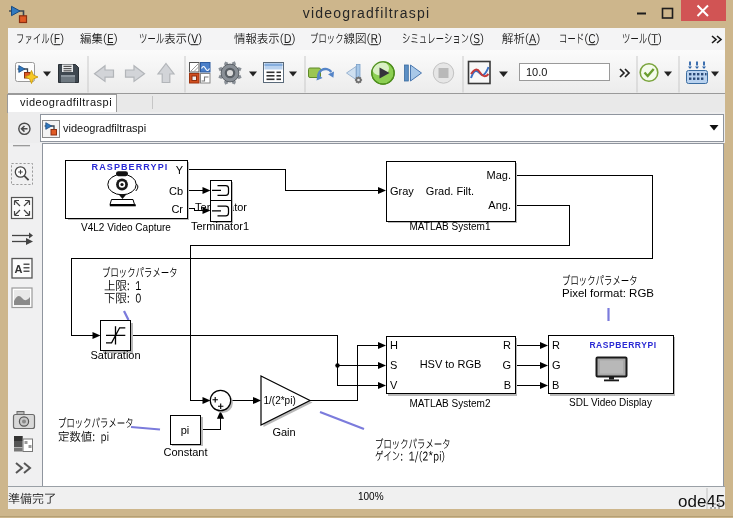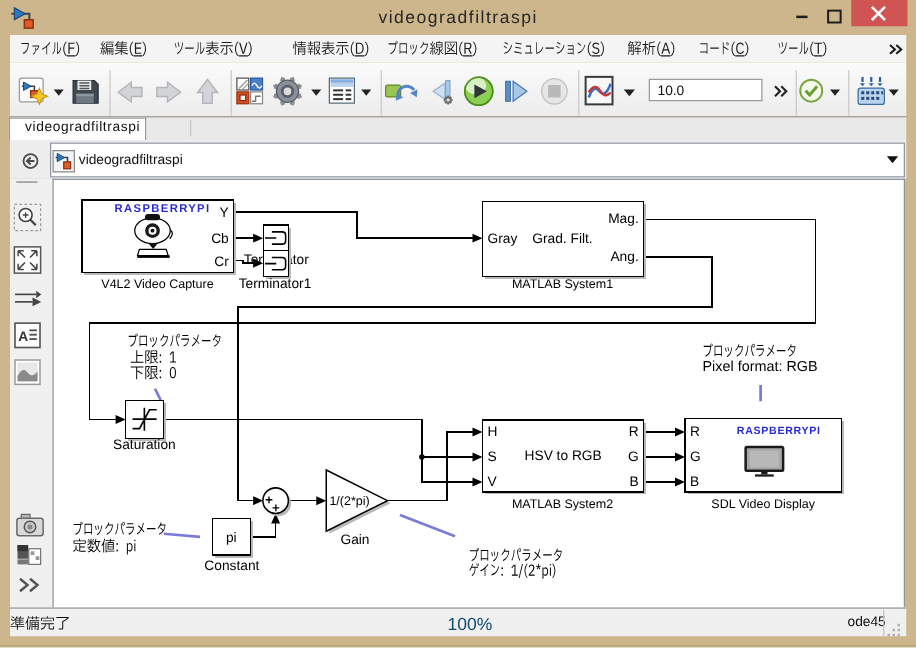--- a/index.html
+++ b/index.html
@@ -22,22 +22,22 @@
 
 <div class="abs" style="left:8px;top:112px;width:717px;height:31px;background:#ededee;"></div>
 <div class="abs" style="left:40px;top:114px;width:684px;height:28px;background:#fff;border:1px solid #8f959e;"></div>
 <div class="abs" style="left:63px;top:122px;font-size:11px;color:#111;">videogradfiltraspi</div>
 
 <div class="abs" style="left:8px;top:143px;width:34px;height:343px;background:#f0f0f1;"></div>
 
 <div class="abs" style="left:42px;top:143px;width:682px;height:343px;background:#fff;border-left:1px solid #8f959e;border-right:1px solid #8f959e;border-top:1px solid #8f959e;"></div>
 
 <div class="abs" style="left:8px;top:486px;width:717px;height:23px;background:#f0f0f0;border-top:1px solid #9aa0a6;"></div>
-<div class="abs" style="left:358px;top:491px;font-size:14px;color:#0c4a6e;">100%</div>
-<div class="abs" style="left:678px;top:492px;font-size:11px;color:#111;">ode45</div>
+<div class="abs" style="left:358px;top:491px;font-size:10px;color:#000000;">100%</div>
+<div class="abs" style="left:678px;top:492px;font-size:17px;color:#111;">ode45</div>
 <div class="abs" style="left:0;top:516.2px;width:733px;height:1.3px;background:#b5a075;"></div>
 
 <svg class="abs" style="left:0;top:0;" width="733" height="518" viewBox="0 0 733 518">
 <rect x="53.6" y="44.2" width="6.7" height="1" fill="#1a1a1a"></rect>
     <rect x="106.8" y="44.2" width="7.0" height="1" fill="#1a1a1a"></rect>
     <rect x="191.0" y="44.2" width="7.3" height="1" fill="#1a1a1a"></rect>
     <rect x="283.6" y="44.2" width="8.0" height="1" fill="#1a1a1a"></rect>
     <rect x="370.4" y="44.2" width="7.6" height="1" fill="#1a1a1a"></rect>
     <rect x="473.2" y="44.2" width="6.9" height="1" fill="#1a1a1a"></rect>
     <rect x="528.8" y="44.2" width="7.6" height="1" fill="#1a1a1a"></rect>

